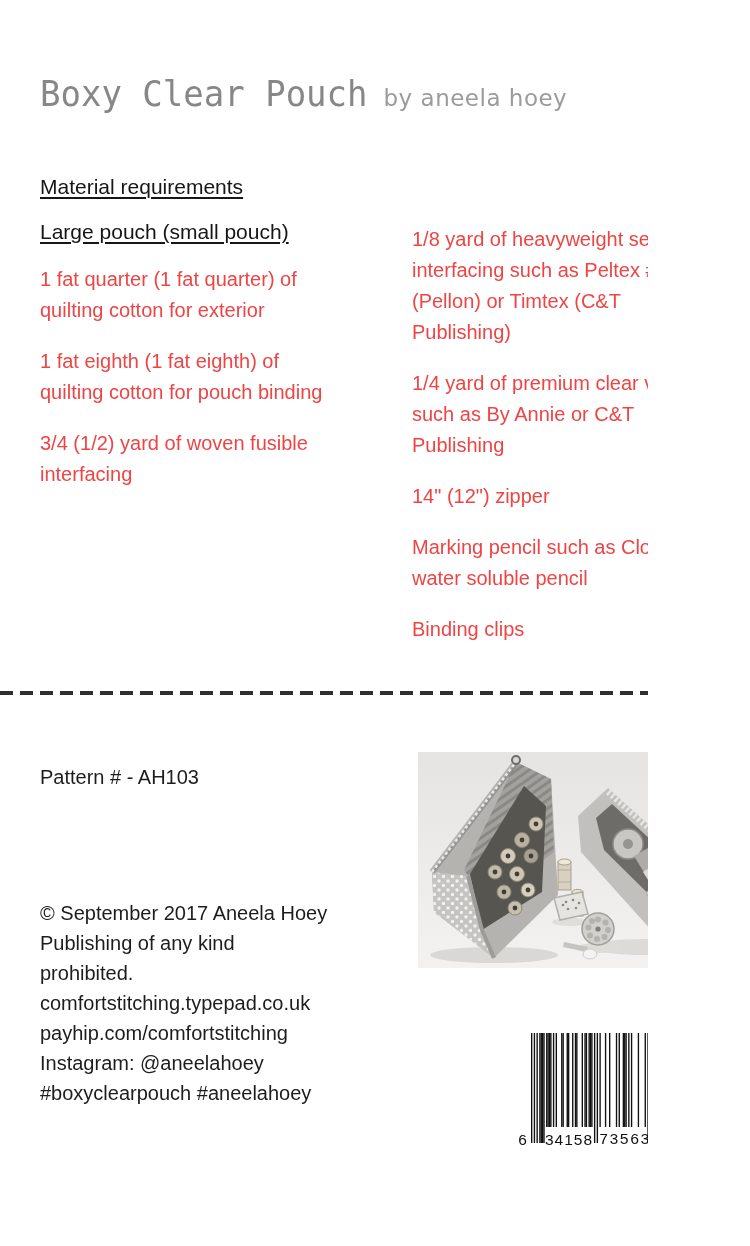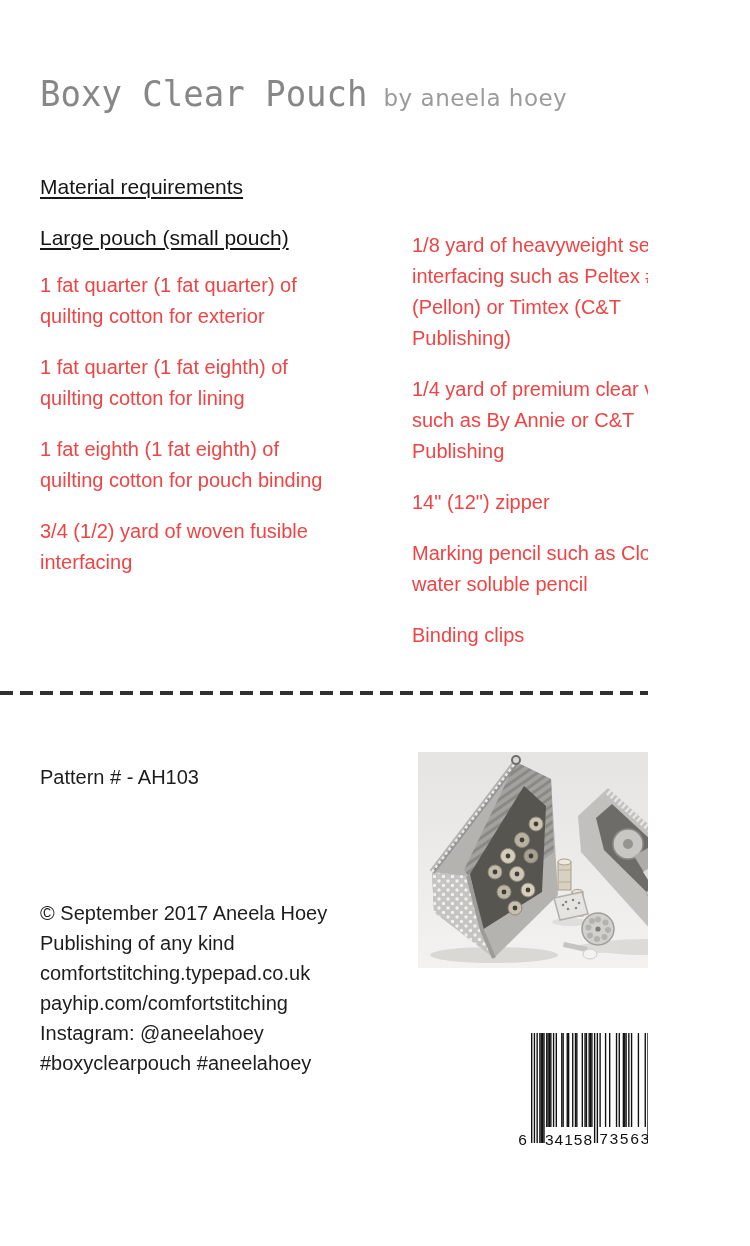--- a/index.html
+++ b/index.html
@@ -34,21 +34,21 @@
   }
   
   .heading{
     font-size:21px;
     text-decoration:underline;
     text-underline-offset:3px;
     text-decoration-thickness:1.5px;
     color:#161616;
   }
   #materials-heading{position:absolute;left:40px;top:175px;}
-  .col{position:absolute;top:226px;}
+  .col{position:absolute;top:220px;}
   #col-left{left:40px;width:345px;}
   #col-right{left:412px;width:320px;}
   .subheading{
     font-size:21px;
     text-decoration:underline;
     text-underline-offset:3px;
     text-decoration-thickness:1.5px;
     margin:0 0 0 0;
     color:#161616;
   }
@@ -92,22 +92,20 @@
   <div id="title-row">
     <span class="doc-title">Boxy Clear Pouch</span><span class="doc-byline">by aneela hoey</span>
   </div>
 
   <div id="materials-heading" class="heading">Material requirements</div>
 
   <div id="col-left" class="col">
     <div class="subheading">Large pouch (small pouch)</div>
     <p class="para">1 fat quarter (1 fat quarter) of
 quilting cotton for exterior</p>
-    <p class="para">1 fat quarter (1 fat eighth) of
-quilting cotton for lining</p>
     <p class="para">1 fat eighth (1 fat eighth) of
 quilting cotton for pouch binding</p>
     <p class="para">3/4 (1/2) yard of woven fusible
 interfacing</p>
   </div>
 
   <div id="col-right" class="col">
     <p class="para">1/8 yard of heavyweight sew-in
 interfacing such as Peltex #70
 (Pellon) or Timtex (C&amp;T
@@ -121,20 +119,21 @@
     <p class="para">Binding clips</p>
   </div>
 
   <div id="divider"></div>
 
   <div id="pattern-number">Pattern #  - AH103</div>
 
   <div id="copyright">
     <div>©  September 2017 Aneela Hoey</div>
     <div>Publishing of any kind</div>
+    <div>prohibited.</div>
     <div>comfortstitching.typepad.co.uk</div>
     <div>payhip.com/comfortstitching</div>
     <div>Instagram: @aneelahoey</div>
     <div>#boxyclearpouch #aneelahoey</div>
   </div>
 
   <div id="photo">
     <svg width="291" height="216" viewBox="0 0 291 216" xmlns="http://www.w3.org/2000/svg">
       <defs>
         <linearGradient id="bgG" x1="0" y1="0" x2="0" y2="1">

